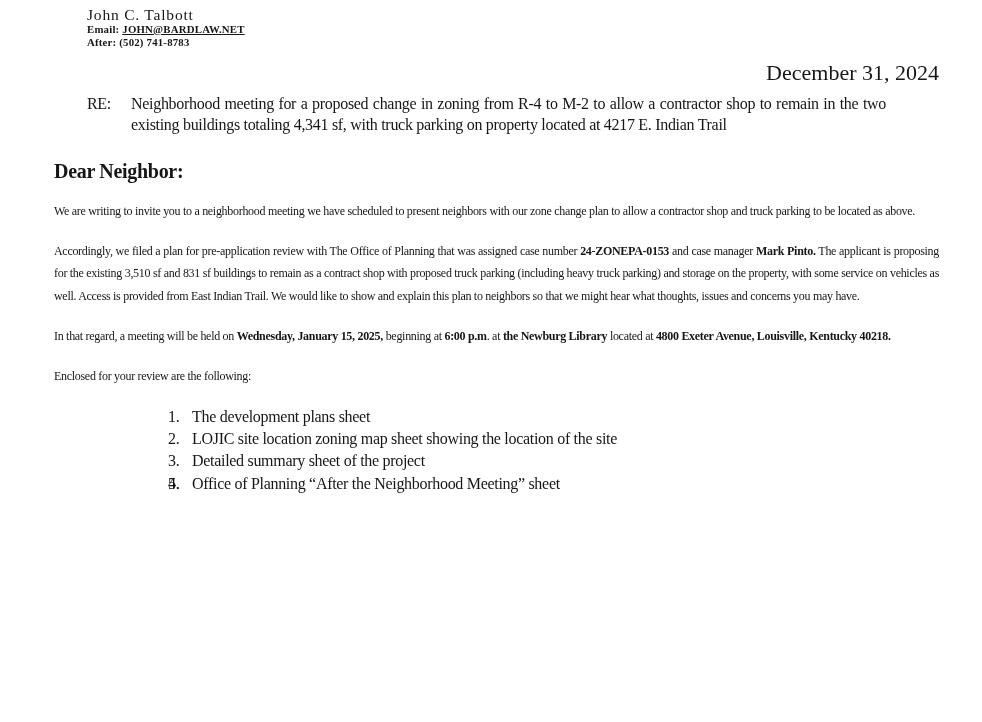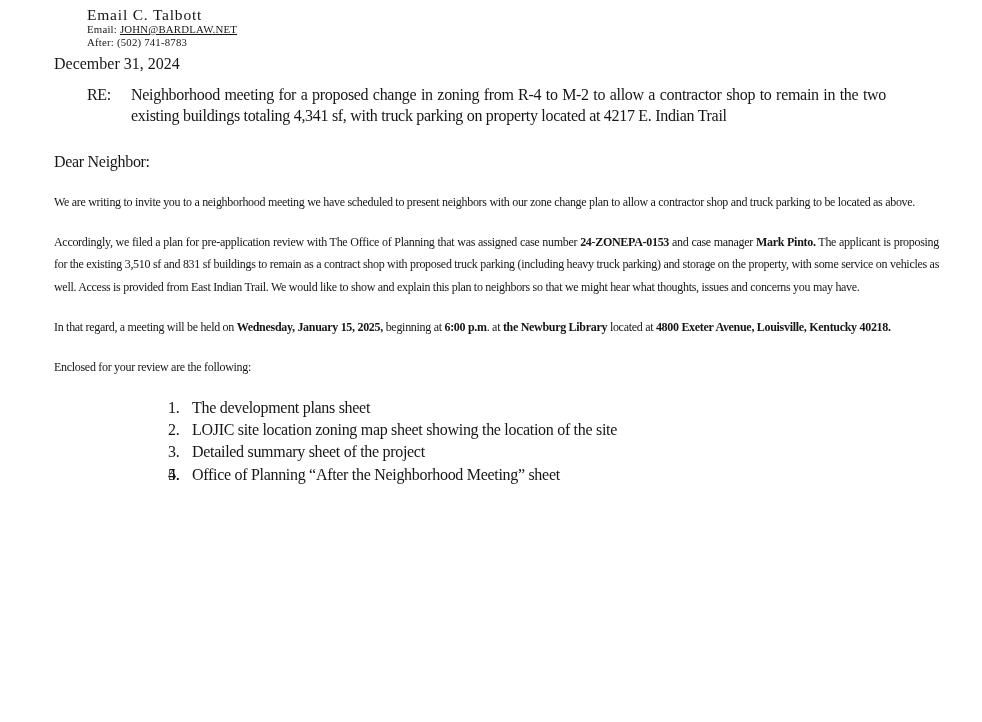--- a/index.html
+++ b/index.html
@@ -27,34 +27,34 @@
   .letterhead {
     margin-left: 33px;
   }
   .sender-name {
     font-size: 15.5px;
     line-height: 17px;
     letter-spacing: 0.8px;
   }
   .contact-line {
     font-size: 10.8px;
-    font-weight: normal;
+    font-weight: bold;
     line-height: 13px;
     letter-spacing: 0.2px;
   }
   .email-link {
     color: #161616;
     text-decoration: underline;
     cursor: pointer;
   }
   
   .date-line {
-    margin-top: 5px;
-    text-align: left;
-    font-size: 16px;
+    margin-top: 14px;
+    text-align: right;
+    font-size: 22px;
     line-height: 19px;
   }
   
   .re-block {
     position: relative;
     margin-top: 12px;
     padding-left: 77px;
     padding-right: 53px;
     text-align: justify;
     font-size: 16px;
@@ -62,23 +62,24 @@
     letter-spacing: -0.3px;
   }
   .re-label {
     position: absolute;
     left: 33px;
     top: 0;
   }
   
   .salutation {
     margin: 24px 0 4px 0;
-    font-size: 16px;
+    font-size: 20px;
     line-height: 22.3px;
     letter-spacing: -0.3px;
+    font-weight: bold;
   }
   .body-para {
     margin: 18px 0 0 0;
     text-align: justify;
     font-size: 12px;
     line-height: 22.3px;
     letter-spacing: -0.3px;
   }
   .enclosures-intro {
     text-align: left;
@@ -107,21 +108,21 @@
     margin-left: 9px;
   }
 </style>
 </head>
 <body>
 
 <div class="page">
   <div class="content">
 
     <header class="letterhead">
-      <div class="sender-name">Email C. Talbott</div>
+      <div class="sender-name">John C. Talbott</div>
       <div class="contact-line">
         <span>Email: </span><a class="email-link">JOHN@BARDLAW.NET</a>
       </div>
       <div class="contact-line">
         <span>After: </span><span>(502) 741-8783</span>
       </div>
     </header>
 
     <div class="date-line">December 31, 2024</div>
 

